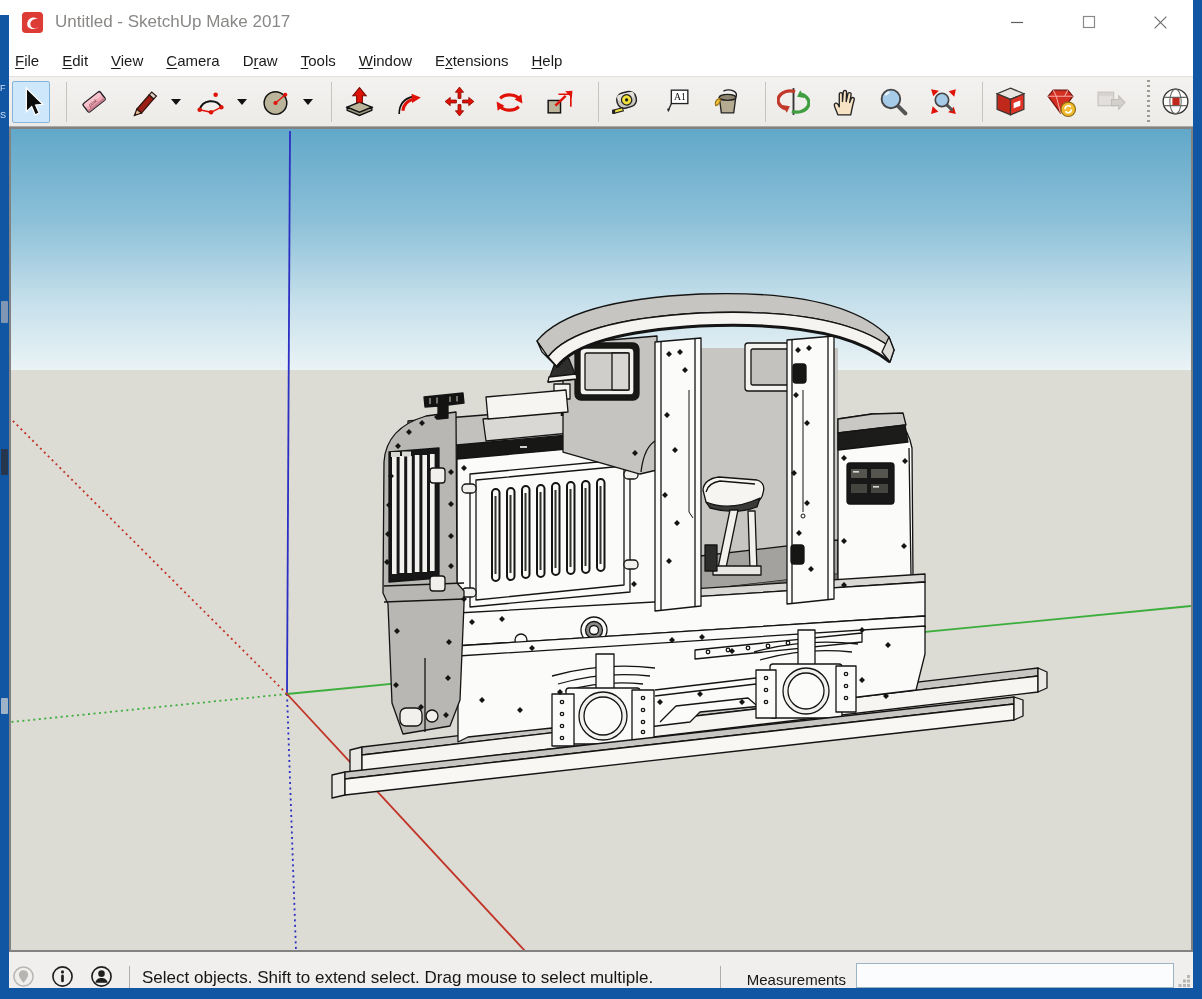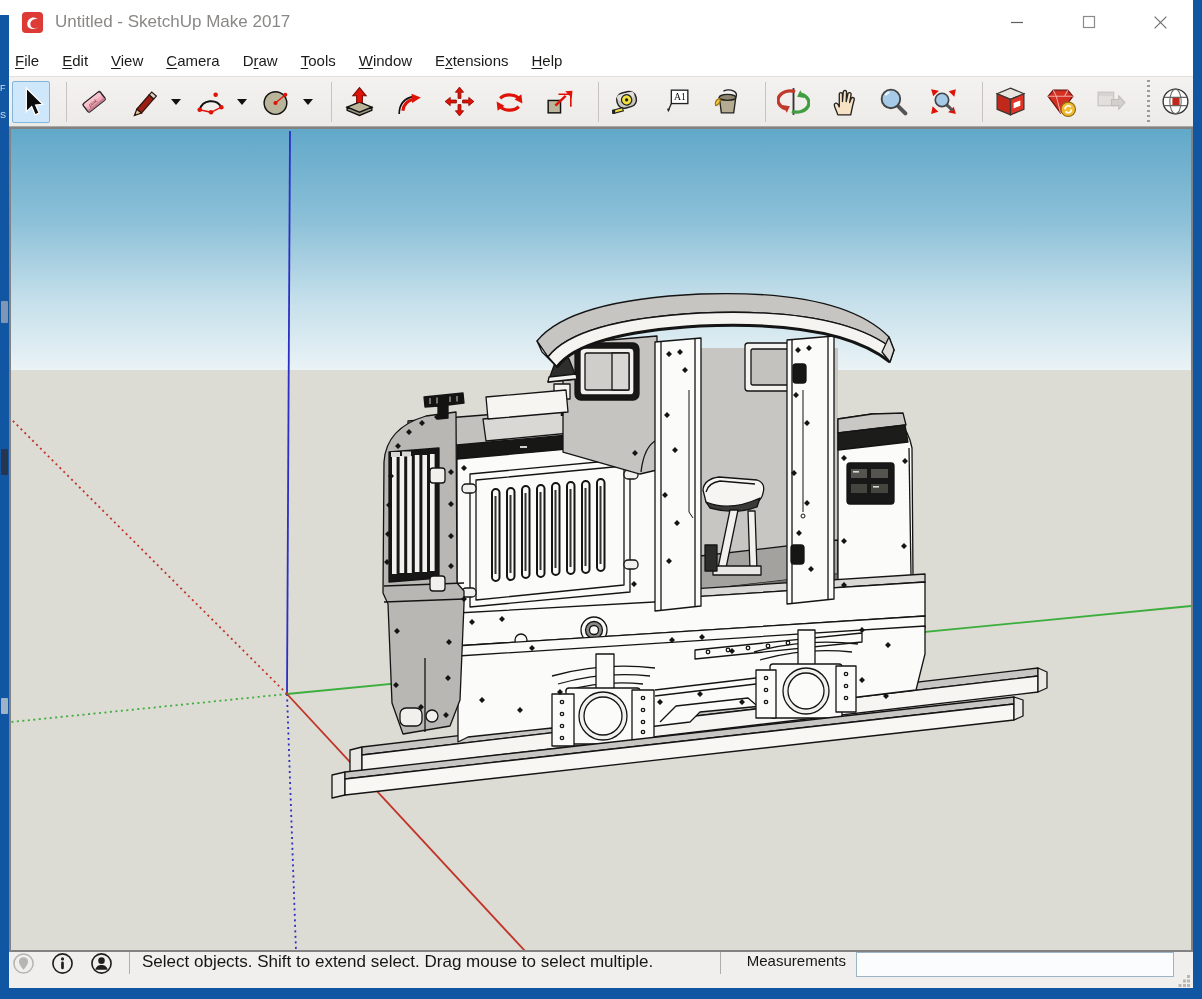--- a/index.html
+++ b/index.html
@@ -46,21 +46,21 @@
   .tb-grip { width:3px; height:44px; margin:0 6px; flex:0 0 auto;
              background-image:repeating-linear-gradient(#9c9a97 0 2px, transparent 2px 5px); }
 
   
   #viewport { position:absolute; left:9px; top:127px; width:1184px; height:825px;
               border:2px solid #828282; background:#dcdbd4; }
   #viewport svg { display:block; width:1180px; height:821px; }
 
   
   #statusbar { position:absolute; left:0; top:952px; width:1202px; height:36px; background:#f0efed;
-               display:flex; align-items:flex-start; padding:0 14px 0 12px; }
+               display:flex; align-items:flex-end; padding:0 14px 0 12px; }
   .status-icon { width:23px; height:23px; margin-right:16px; flex:0 0 auto; }
   .status-sep { width:1px; height:22px; background:#b0aeab; margin:0 12px 0 0; flex:0 0 auto; }
   #status-hint { font-size:17px; color:#161616; margin-right:14px; white-space:nowrap; }
   #measure-label { font-size:15px; color:#161616; margin:0 10px 0 14px; white-space:nowrap; }
   #measure-input { width:318px; height:25px; border:1px solid #9db4c5; background:#fbfcfd;
                    font-size:14px; padding:0 6px; margin-right:14px; outline:none; }
   #resize-grip { position:absolute; right:11px; bottom:1px; width:14px; height:14px; }
 </style>
 </head>
 <body>

